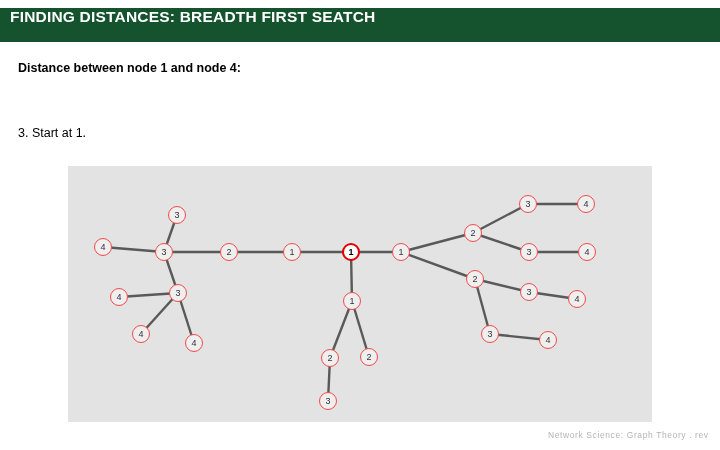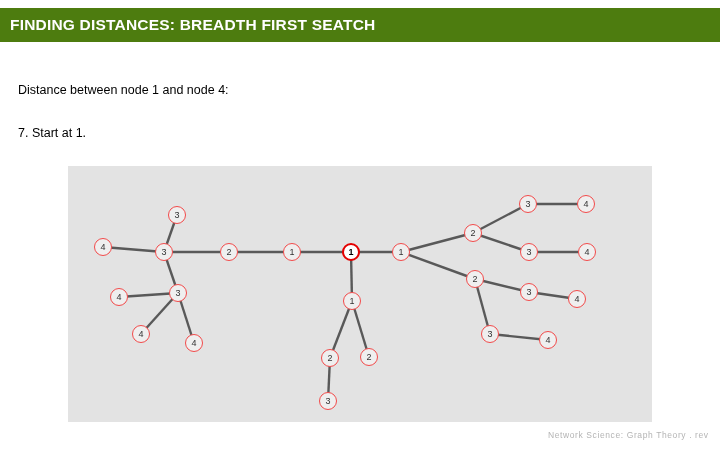--- a/index.html
+++ b/index.html
@@ -13,37 +13,36 @@
     font-family: "Liberation Sans", sans-serif;
     overflow: hidden;
     position: relative;
   }
   .title-bar {
     position: absolute;
     left: 0;
     top: 8px;
     width: 720px;
     height: 34px;
-    background: #4d7c0f;
+    background: #14532d;
     display: flex;
-    align-items: center;
   }
   .title-text {
     color: #ffffff;
     font-size: 15.5px;
     font-weight: bold;
     letter-spacing: 0.2px;
     padding-left: 10px;
   }
   .line-1 {
     position: absolute;
     left: 18px;
-    top: 83px;
+    top: 61px;
     font-size: 12.5px;
-    font-weight: normal;
+    font-weight: bold;
     color: #000000;
   }
   .line-2 {
     position: absolute;
     left: 18px;
     top: 126px;
     font-size: 12.5px;
     color: #000000;
   }
   .graph-panel {
@@ -90,21 +89,21 @@
   }
 </style>
 </head>
 <body>
 
 <div class="title-bar">
   <div class="title-text">FINDING DISTANCES: BREADTH FIRST SEATCH</div>
 </div>
 
 <div class="line-1">Distance between node 1 and node 4:</div>
-<div class="line-2">7. Start at 1.</div>
+<div class="line-2">3. Start at 1.</div>
 
 <div class="graph-panel">
   <svg class="graph-svg" width="584" height="256">
       <line x1="283" y1="86" x2="224" y2="86" stroke="#595959" stroke-width="2.4"></line>
       <line x1="283" y1="86" x2="333" y2="86" stroke="#595959" stroke-width="2.4"></line>
       <line x1="283" y1="86" x2="284" y2="135" stroke="#595959" stroke-width="2.4"></line>
       <line x1="224" y1="86" x2="161" y2="86" stroke="#595959" stroke-width="2.4"></line>
       <line x1="333" y1="86" x2="405" y2="67" stroke="#595959" stroke-width="2.4"></line>
       <line x1="333" y1="86" x2="407" y2="113" stroke="#595959" stroke-width="2.4"></line>
       <line x1="284" y1="135" x2="262" y2="192" stroke="#595959" stroke-width="2.4"></line>

